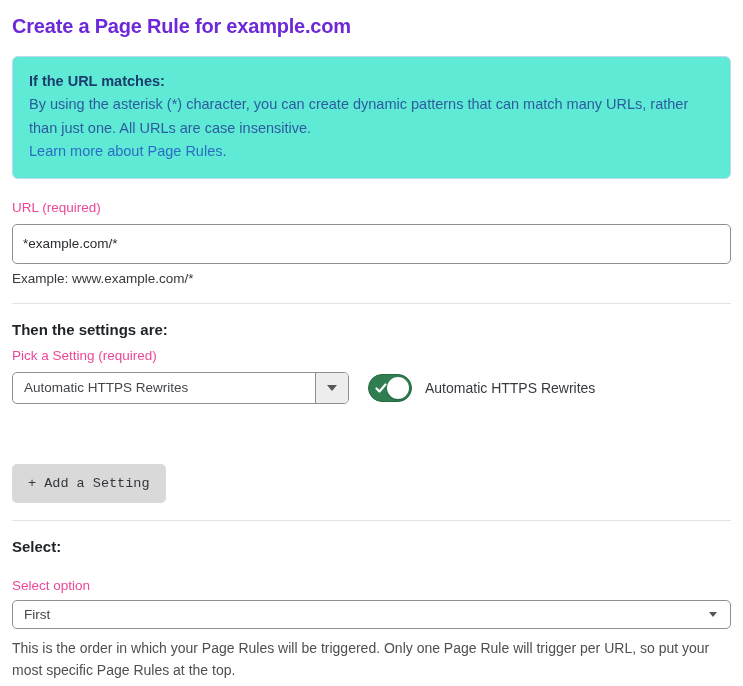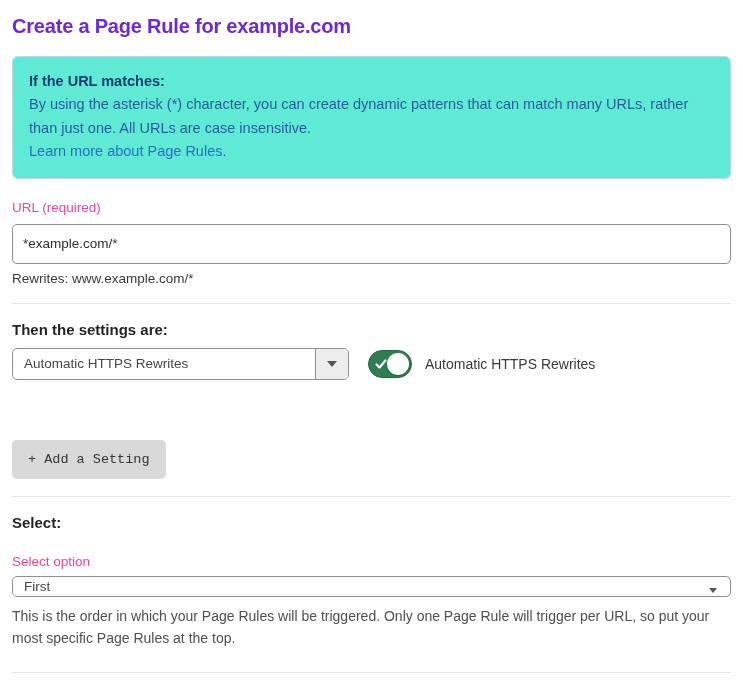--- a/index.html
+++ b/index.html
@@ -149,21 +149,21 @@
     cursor: pointer;
     margin-top: 24px;
   }
   .btn-gray {
     background: #d9d9d9;
     color: #33363a;
   }
   .full-select {
     position: relative;
     width: 100%;
-    height: 21px;
+    height: 29px;
     border: 1px solid #8f8f8f;
     border-radius: 5px;
     background: #fff;
     display: flex;
     align-items: center;
     padding: 0 11px;
     font-size: 13.5px;
     color: #43464a;
     cursor: pointer;
     margin-bottom: 8px;
@@ -193,27 +193,28 @@
 
 <div class="info-box">
   <div class="info-heading">If the URL matches:</div>
   <div class="info-body">By using the asterisk (*) character, you can create dynamic patterns that can match many URLs, rather than just one. All URLs are case insensitive.</div>
   <div class="info-link-line"><span class="info-link">Learn more about Page Rules</span><span>.</span></div>
 </div>
 
 <div>
   <div class="field-label">URL (required)</div>
   <input class="text-input" type="text" value="*example.com/*" style="">
-  <div class="field-helper">Rewrites: www.example.com/*</div>
+  <div class="field-helper">Example: www.example.com/*</div>
 </div>
 
 <hr class="divider">
 
 <div>
   <div class="section-heading">Then the settings are:</div>
+  <div class="field-label">Pick a Setting (required)</div>
 
   <div class="setting-row">
     <div class="custom-select">
       <div class="select-value">Automatic HTTPS Rewrites</div>
       <div class="select-arrow-btn">
         <span class="tri-down"></span>
       </div>
     </div>
 
     <div class="toggle">

